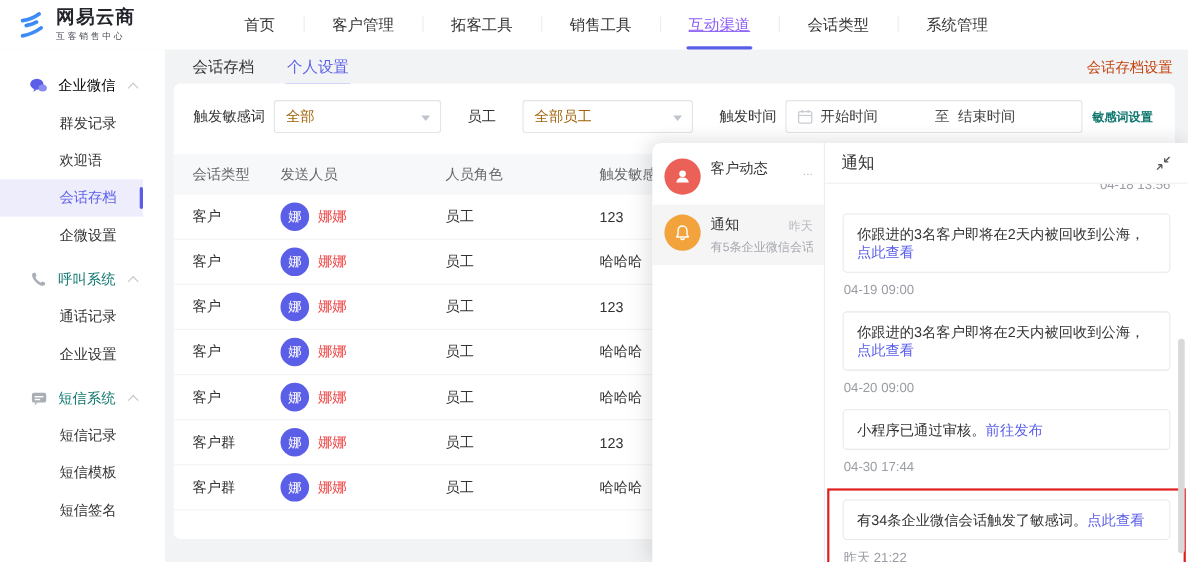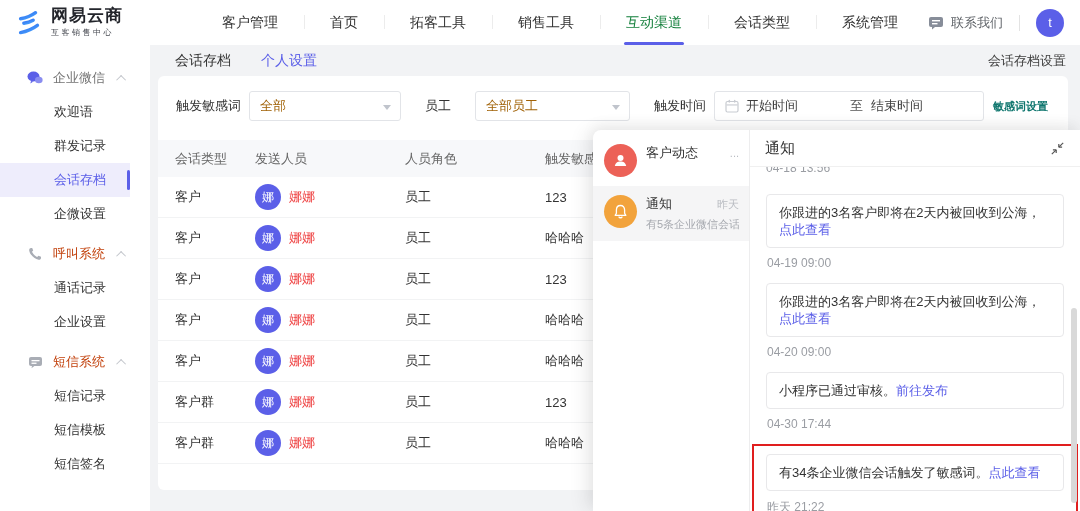--- a/index.html
+++ b/index.html
@@ -12,46 +12,46 @@
   
   .header { position:relative; height:45px; background:#fff; display:flex; align-items:center; z-index:5; }
   .logo { display:flex; align-items:center; margin-left:14px; width:140px; }
   .logo-mark { width:30px; height:30px; flex:0 0 auto; }
   .logo-text { margin-left:7px; }
   .logo-title { font-size:17px; font-weight:bold; color:#23252b; letter-spacing:1px; line-height:18px;}
   .logo-sub { font-size:8px; color:#4a4d55; letter-spacing:2.5px; margin-top:2px; }
   .nav { display:flex; align-items:center; height:100%; margin-left:42px; }
   .nav-item { position:relative; height:100%; display:flex; align-items:center; padding:0 26px; font-size:14px; color:#333; cursor:pointer; }
   .nav-item + .nav-item::before { content:""; position:absolute; left:0; top:15px; height:14px; width:1px; background:#ececec; }
-  .nav-item.active { color:#15803d; }
+  .nav-item.active { color:#8b5cf6;text-decoration:underline; }
   .nav-item.active::after { content:""; position:absolute; left:24px; right:24px; bottom:0; height:3px; background:#5b5fe8; border-radius:2px; }
   .header-right { margin-left:auto; display:flex; align-items:center; margin-right:16px; }
   .contact { display:flex; align-items:center; color:#5f6368; font-size:13px; cursor:pointer; }
   .contact svg { margin-right:7px; }
   .hdr-divider { width:1px; height:16px; background:#e3e3e3; margin:0 16px; }
   .avatar-user { width:28px; height:28px; border-radius:50%; background:#5b5fe8; color:#fff; font-size:13px; display:flex; align-items:center; justify-content:center; cursor:pointer; }
   
   .body-row { display:flex; height:466px; }
   .sidebar { width:150px; background:#fff; padding-top:16px; flex:0 0 auto; }
   .side-group { height:34px; display:flex; align-items:center; padding-left:27px; font-size:13px; cursor:pointer; }
   .side-group .gicon { width:16px; height:16px; display:flex; align-items:center; justify-content:center; }
-  .side-group .glabel { margin-left:10px; color:#c2410c; }
-  .side-group.blue .glabel { color:#737373; }
+  .side-group .glabel { margin-left:10px; color:#0f766e; }
+  .side-group.blue .glabel { color:#000000; }
   .caret-up { margin-left:auto; margin-right:24px; width:7px; height:7px; border-left:1.5px solid #c3c6cc; border-top:1.5px solid #c3c6cc; transform:rotate(45deg) translateY(2px); }
   .side-item { height:34px; line-height:34px; padding-left:54px; font-size:13px; color:#333; cursor:pointer; width:130px; position:relative; }
   .side-item.selected { background:#eeedfc; color:#5b5fe8; }
   .side-item.selected::after { content:""; position:absolute; right:0; top:7px; bottom:7px; width:3px; background:#5b5fe8; border-radius:2px; }
   .side-gap { height:6px; }
   
   .main { flex:1; position:relative; background:#f2f3f5; }
   .tab-row { height:31px; display:flex; align-items:center; padding-left:25px; }
   .tab { font-size:14px; color:#333; cursor:pointer; }
   .tab.active { color:#5b5fe8; position:relative; margin-left:30px; }
   .tab.active::after { content:""; position:absolute; left:-2px; right:-2px; bottom:-8px; height:2px; background:#5b5fe8; border-radius:2px; }
-  .archive-link { margin-left:auto; margin-right:14px; color:#404040; font-size:13px; cursor:pointer; }
+  .archive-link { margin-left:auto; margin-right:14px; color:#c2410c; font-size:13px; cursor:pointer; }
   .card { position:absolute; left:8px; right:12px; top:31px; bottom:21px; background:#fff; border-radius:6px; overflow:hidden; }
   .filter-row { display:flex; align-items:center; padding:15px 20px 13px 18px; }
   .f-label { font-size:13px; color:#333; margin-right:8px; white-space:nowrap; }
   .select { position:relative; height:30px; border:1px solid #e2e4e8; border-radius:3px; display:flex; align-items:center; padding:0 24px 1px 10px; color:#a16207; font-size:13px; cursor:pointer; background:#fff; }
   .select .caret { position:absolute; right:9px; top:13px; width:0; height:0; border-left:4px solid transparent; border-right:4px solid transparent; border-top:5px solid #c0c4cc; }
   .sel-word { width:152px; margin-right:24px; }
   .sel-staff { width:155px; margin-right:24px;margin-left:16px; }
   .daterange { height:30px; width:270px; border:1px solid #e2e4e8; border-radius:3px; display:flex; align-items:center; padding:0 10px; background:#fff; cursor:pointer; }
   .daterange .ph { color:#404040; font-size:13px; }
   .daterange .sep { color:#555; font-size:13px; margin:0 8px 0 52px; }
@@ -69,31 +69,31 @@
   .sender-name { color:#ef4444; cursor:pointer; }
   
   .panel { position:absolute; left:593px; top:130px; right:0; bottom:0; background:#fff; border-radius:8px 0 0 0; box-shadow:-8px 0 18px rgba(0,0,0,.07), 0 -6px 14px rgba(0,0,0,.05); display:flex; z-index:10; }
   .panel-left { width:157px; border-right:1px solid #ededee; padding-top:5px; flex:0 0 auto; }
   .conv { display:flex; padding:9px 10px 9px 11px; cursor:pointer; }
   .conv.selected { background:#f5f5f6; }
   .conv-icon { width:33px; height:33px; border-radius:50%; display:flex; align-items:center; justify-content:center; flex:0 0 auto; }
   .conv-icon.red { background:#ec6157; }
   .conv-icon.orange { background:#f2a33c; }
   .conv-body { margin-left:9px; min-width:0; flex:1; }
-  .conv-top { display:flex; align-items:center; }
+  .conv-top { display:flex; align-items:flex-end; }
   .conv-title { font-size:13px; color:#333; }
   .conv-right { margin-left:auto; font-size:11px; color:#b9bcc2; white-space:nowrap; }
   .conv-sub { margin-top:4px; font-size:11px; color:#a5a8ae; white-space:nowrap; overflow:hidden; max-width:104px; }
   .panel-right { flex:1; display:flex; flex-direction:column; position:relative; min-width:0; }
   .pr-head { height:37px; display:flex; align-items:center; padding:0 15px; border-bottom:1px solid #f0f0f0; flex:0 0 auto; }
   .pr-title { font-size:15px; color:#333; }
   .collapse-btn { margin-left:auto; cursor:pointer; display:flex; }
   .pr-content { flex:1; overflow:hidden; padding:0 16px; position:relative; }
   .clipped-time { height:10px; overflow:hidden; color:#9a9da3; font-size:12px; }
-  .clipped-time span { display:block; margin-top:-6px; }
+  .clipped-time span { display:block; margin-top:-6px;text-align:right; }
   .msg-card { border:1px solid #e8e8ea; border-radius:4px; padding:9px 12px; font-size:13px; color:#333; background:#fff; line-height:17px; }
   .msg-link { color:#5b5fe8; cursor:pointer; }
   .msg-time { margin:8px 0 13px 1px; color:#9a9da3; font-size:12px; }
   .m-first { margin-top:17px; }
   .red-box { border:2px solid #e01e1e; margin:3px -14px 0 -14px; padding:8px 12px 0 12px; }
   .scroll-thumb { position:absolute; right:3px; top:178px; width:6px; height:195px; border-radius:3px; background:#d9d9d9; cursor:pointer; }
 </style>
 </head>
 <body>
 
@@ -113,59 +113,46 @@
           <path d="M20.5 13 C17 15 14 15.8 10.5 16.3"></path>
           <path d="M25 18.5 C19 23 13.5 25 7 26.3"></path>
         </g>
       </svg>
       <div class="logo-text">
         <div class="logo-title">网易云商</div>
         <div class="logo-sub">互客销售中心</div>
       </div>
     </div>
     <div class="nav">
+      <div class="nav-item">首页</div>
       <div class="nav-item">客户管理</div>
-      <div class="nav-item">首页</div>
       <div class="nav-item">拓客工具</div>
       <div class="nav-item">销售工具</div>
       <div class="nav-item active">互动渠道</div>
       <div class="nav-item">会话类型</div>
       <div class="nav-item">系统管理</div>
-    </div>
-    <div class="header-right">
-      <div class="contact">
-        <svg width="16" height="14" viewBox="0 0 16 14">
-          <rect x="1" y="1" width="14" height="10" rx="2" fill="#878d99"></rect>
-          <path d="M4 11 L4 13.5 L7 11 Z" fill="#878d99"></path>
-          <rect x="4" y="4" width="8" height="1.4" fill="#fff"></rect>
-          <rect x="4" y="7" width="5.5" height="1.4" fill="#fff"></rect>
-        </svg>
-        <span>联系我们</span>
-      </div>
-      <div class="hdr-divider"></div>
-      <div class="avatar-user">t</div>
     </div>
   </div>
 
   <div class="body-row">
 
     <div class="sidebar">
       <div class="side-group blue">
         <span class="gicon">
           <svg width="16" height="14" viewBox="0 0 16 14">
             <ellipse cx="6.5" cy="5.5" rx="6" ry="5" fill="#5b5fe8"></ellipse>
             <path d="M4 10 L3.4 12.4 L6.4 10.6 Z" fill="#5b5fe8"></path>
             <ellipse cx="11.8" cy="9" rx="3.8" ry="3.2" fill="#8a8df0"></ellipse>
           </svg>
         </span>
         <span class="glabel">企业微信</span>
         <span class="caret-up"></span>
       </div>
+      <div class="side-item">群发记录</div>
       <div class="side-item">欢迎语</div>
-      <div class="side-item">群发记录</div>
       <div class="side-item selected">会话存档</div>
       <div class="side-item">企微设置</div>
       <div class="side-gap"></div>
       <div class="side-group">
         <span class="gicon">
           <svg width="14" height="14" viewBox="0 0 14 14">
             <path d="M3 1 C2 1 1 2 1.2 3.4 C1.8 7.5 6.5 12.2 10.6 12.8 C12 13 13 12 13 11 L13 9.8 L10.4 8.8 L9.2 10 C7.2 9.2 4.8 6.8 4 4.8 L5.2 3.6 L4.2 1 Z" fill="#a9adb5"></path>
           </svg>
         </span>
         <span class="glabel">呼叫系统</span>

